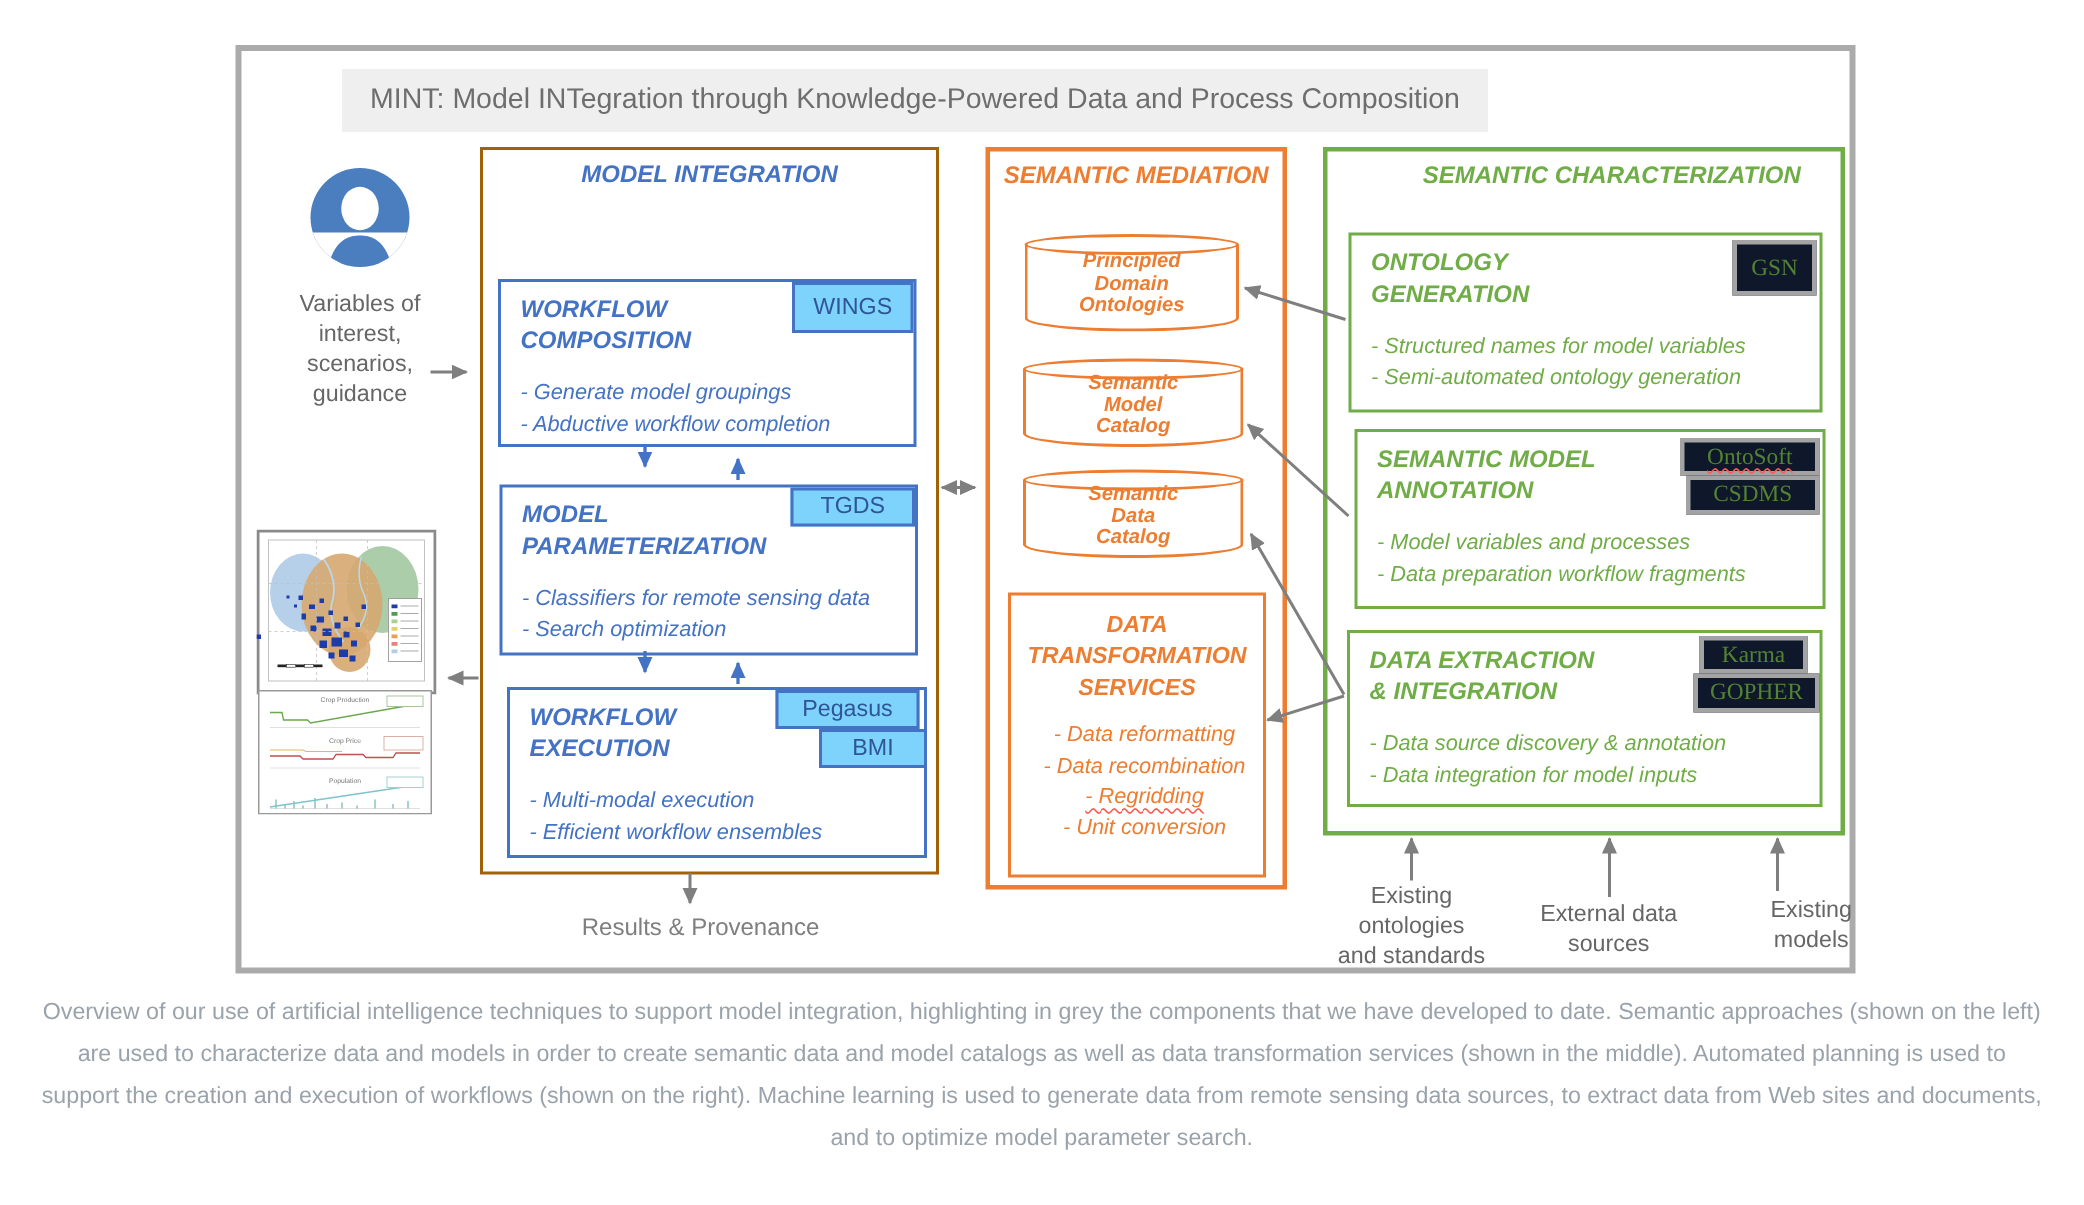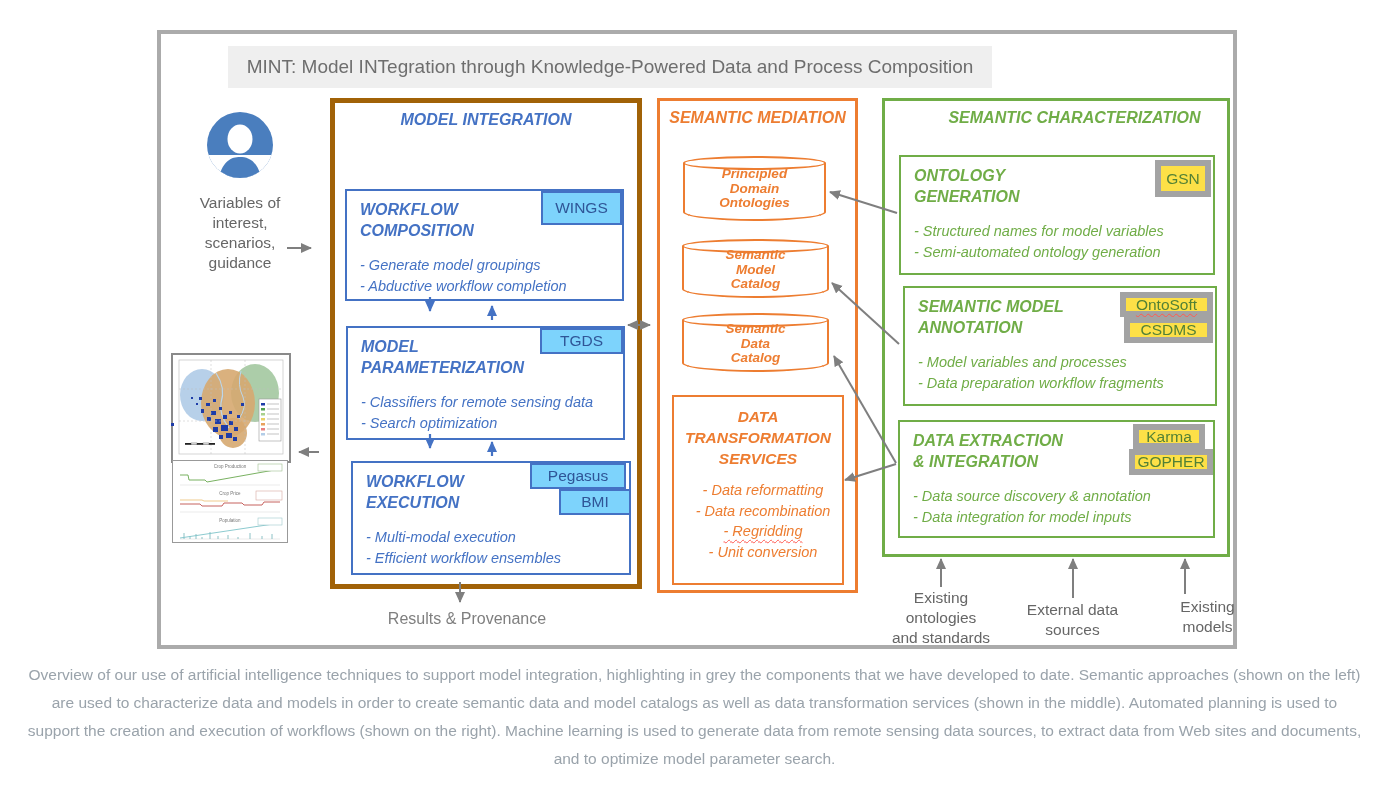--- a/index.html
+++ b/index.html
@@ -12,22 +12,22 @@
   .section{position:absolute;background:#fff;}
   .sec-title{position:absolute;left:0;right:0;top:8px;text-align:center;
              font-weight:bold;font-style:italic;font-size:16px;}
   .sub-box{position:absolute;background:#fff;}
   .bx-title{font-weight:bold;font-style:italic;font-size:16px;line-height:21px;
             margin:8px 0 0 13px;white-space:pre-line;}
   .bx-items{font-style:italic;font-size:14.5px;line-height:21px;margin:14px 0 0 13px;white-space:nowrap;}
   .badge{position:absolute;display:flex;align-items:center;justify-content:center;
          font-size:15.5px;box-sizing:border-box;}
   .badge.blue{background:#7dd3fc;border:2px solid #4472c4;color:#2f5597;}
-  .badge.green{background:#fde047;border:6px solid #a3a3a3;color:#538135;}
-  .blue-sec{border:5px solid #a16207;margin-left:10px;}
+  .badge.green{background:#0f172a;border:3px solid #a3a3a3;color:#538135;font-family:Liberation Serif, serif;}
+  .blue-sec{border:2px solid #a16207;}
   .blue-sec .sec-title{color:#4472c4;}
   .blue-sec .sub-box{border:2px solid #4472c4;color:#4472c4;}
   .orange-sec{border:3px solid #ed7d31;}
   .orange-sec .sec-title{color:#ed7d31;}
   .green-sec{border:3px solid #70ad47;}
   .green-sec .sec-title{color:#70ad47;margin-left:37px;}
   .green-sec .sub-box{border:2px solid #70ad47;color:#70ad47;}
   .cylinder{position:absolute;}
   .cyl-top{position:absolute;left:0;right:0;top:0;height:14px;border:2px solid #ed7d31;
            border-radius:50%;background:#fff;box-sizing:border-box;z-index:2;}

